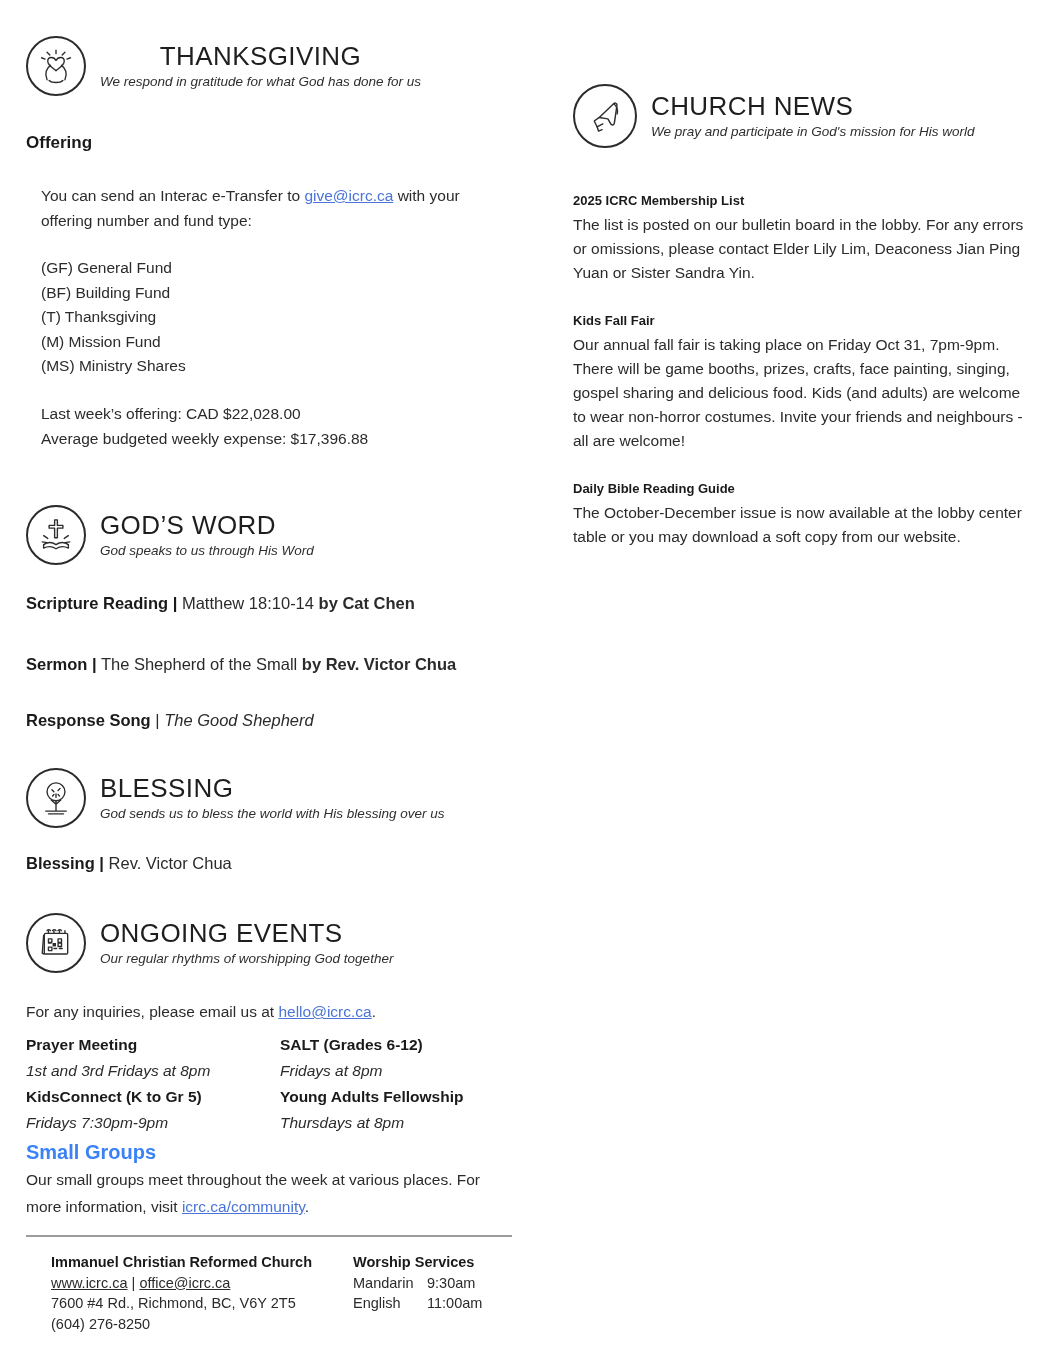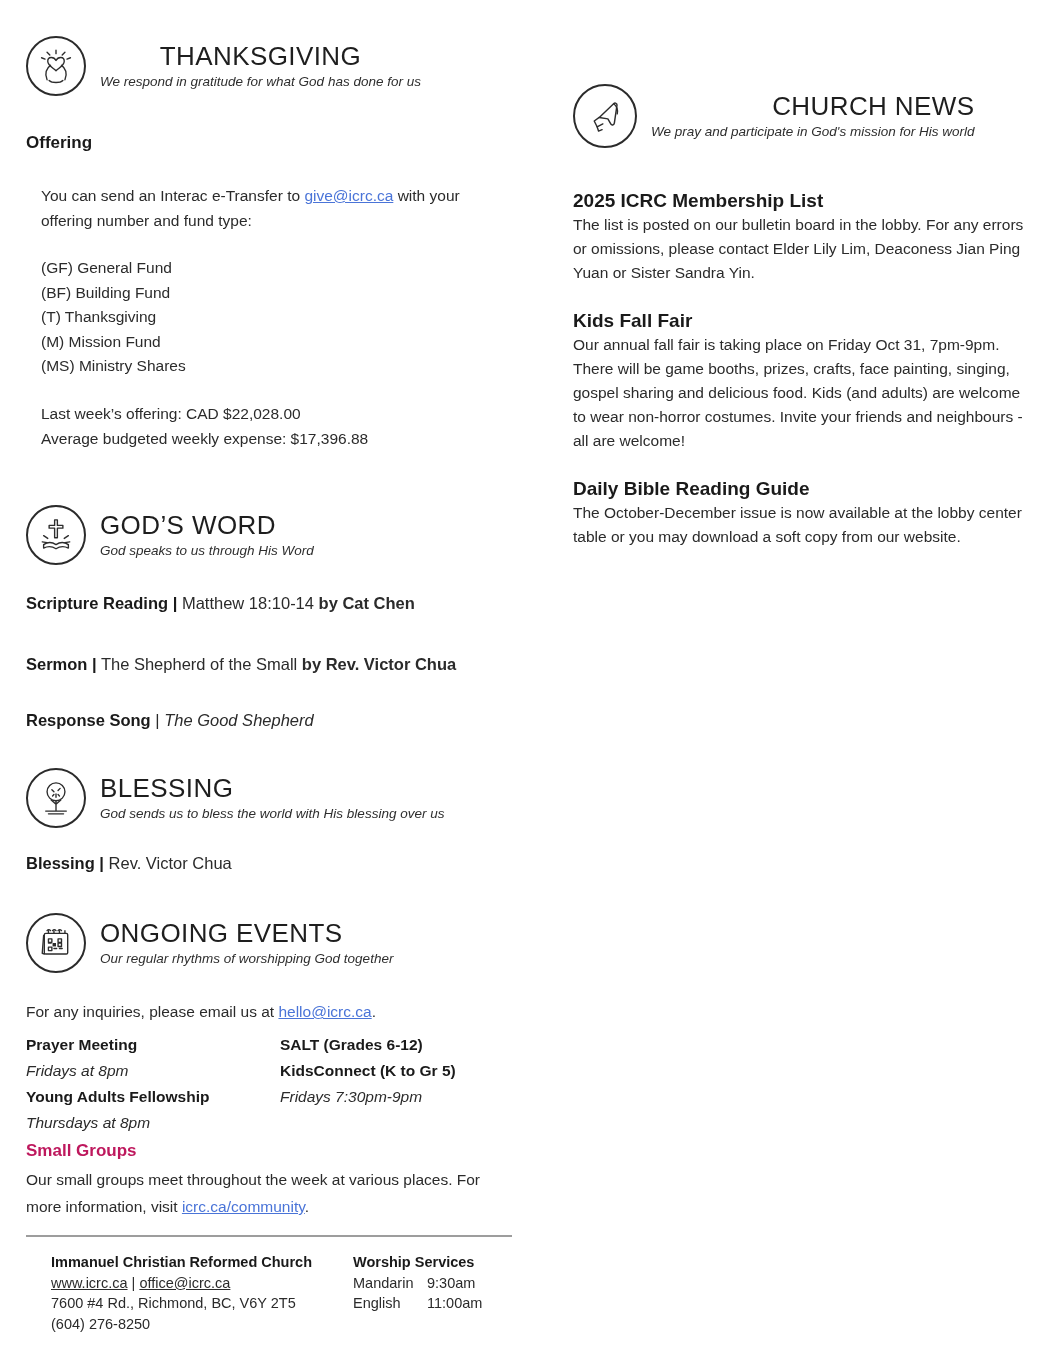--- a/index.html
+++ b/index.html
@@ -29,32 +29,32 @@
   .line-entry{font-size:16.5px;color:#2b2b2b;}
   .line-entry .lbl{font-weight:bold;color:#1a1a1a;}
   .line-entry .by{font-weight:600;}
   .line-entry .ital{font-style:italic;}
   .sep{font-weight:400;color:#2b2b2b;}
 
   .events-grid{display:grid;grid-template-columns:254px auto;font-size:15.5px;line-height:26px;}
   .ev-name{font-weight:bold;color:#1a1a1a;}
   .ev-time{font-style:italic;}
 
-  .sg-head{font-weight:bold;font-size:17px;color:#be185d;}
+  .sg-head{font-weight:bold;font-size:20px;color:#3b82f6;}
   .sg-text{font-size:15.5px;line-height:27px;}
 
   .rule{border:none;border-top:2px solid #9d9d9d;margin:0;width:486px;}
 
   .footer-block{font-size:14.5px;line-height:20.5px;}
   .footer-name{font-weight:bold;color:#1a1a1a;}
   .worship-row{display:flex;}
   .worship-lang{width:74px;}
 
   .news-item{margin-bottom:24px;width:462px;}
-  .news-head{font-weight:bold;font-size:19px;color:#1a1a1a;line-height:24px;}
+  .news-head{font-weight:bold;font-size:13px;color:#1a1a1a;line-height:24px;}
   .news-body{font-size:15.5px;line-height:24px;}
 
   svg.icon{display:block;}
   .stroke{fill:none;stroke:#2d2d2d;stroke-width:2;stroke-linecap:round;stroke-linejoin:round;}
   .fillsq{fill:#2d2d2d;stroke:none;}
 </style>
 </head>
 <body>
 
 <div class="page">
@@ -156,20 +156,21 @@
     </div>
   </div>
 
   <div class="abs leftcol body-txt" style="top:1000px;">
     <span>For any inquiries, please email us at </span><a class="doc-link" href="#">hello@icrc.ca</a><span>.</span>
   </div>
 
   <div class="abs leftcol events-grid" style="top:1032px;">
     <div class="ev-name">Prayer Meeting</div>
     <div class="ev-name">SALT (Grades 6-12)</div>
+    <div class="ev-time">1st and 3rd Fridays at 8pm</div>
     <div class="ev-time">Fridays at 8pm</div>
     <div class="ev-name">KidsConnect (K to Gr 5)</div>
     <div class="ev-name">Young Adults Fellowship</div>
     <div class="ev-time">Fridays 7:30pm-9pm</div>
     <div class="ev-time">Thursdays at 8pm</div>
   </div>
 
   <div class="abs leftcol sg-head" style="top:1141px;">Small Groups</div>
 
   <div class="abs leftcol sg-text" style="top:1166px;">
@@ -196,21 +197,21 @@
         <span class="worship-lang">Mandarin</span>
         <span>9:30am</span>
       </div>
       <div class="worship-row">
         <span class="worship-lang">English</span>
         <span>11:00am</span>
       </div>
     </div>
   </div>
 
-  <div class="abs rightcol sec-header" style="top:84px;text-align:right;">
+  <div class="abs rightcol sec-header" style="top:84px;">
     <div class="icon-circle" style="width:64px;height:64px;">
       <svg class="icon" width="46" height="46" viewBox="0 0 64 64">
         <path class="stroke" d="M24 34 L44 15c2-2 5-0.5 4.7 2L45 42c-0.3 2.7-3.7 3.5-5 1l-4-7Z"></path>
         <path class="stroke" d="M44 15c4 3 6 9 5 14"></path>
         <path class="stroke" d="M24 34l-7 5 4 8 8-4"></path>
         <path class="stroke" d="M21 47l2 6 5-2"></path>
       </svg>
     </div>
     <div class="sec-titles">
       <div class="sec-title">CHURCH NEWS</div>

